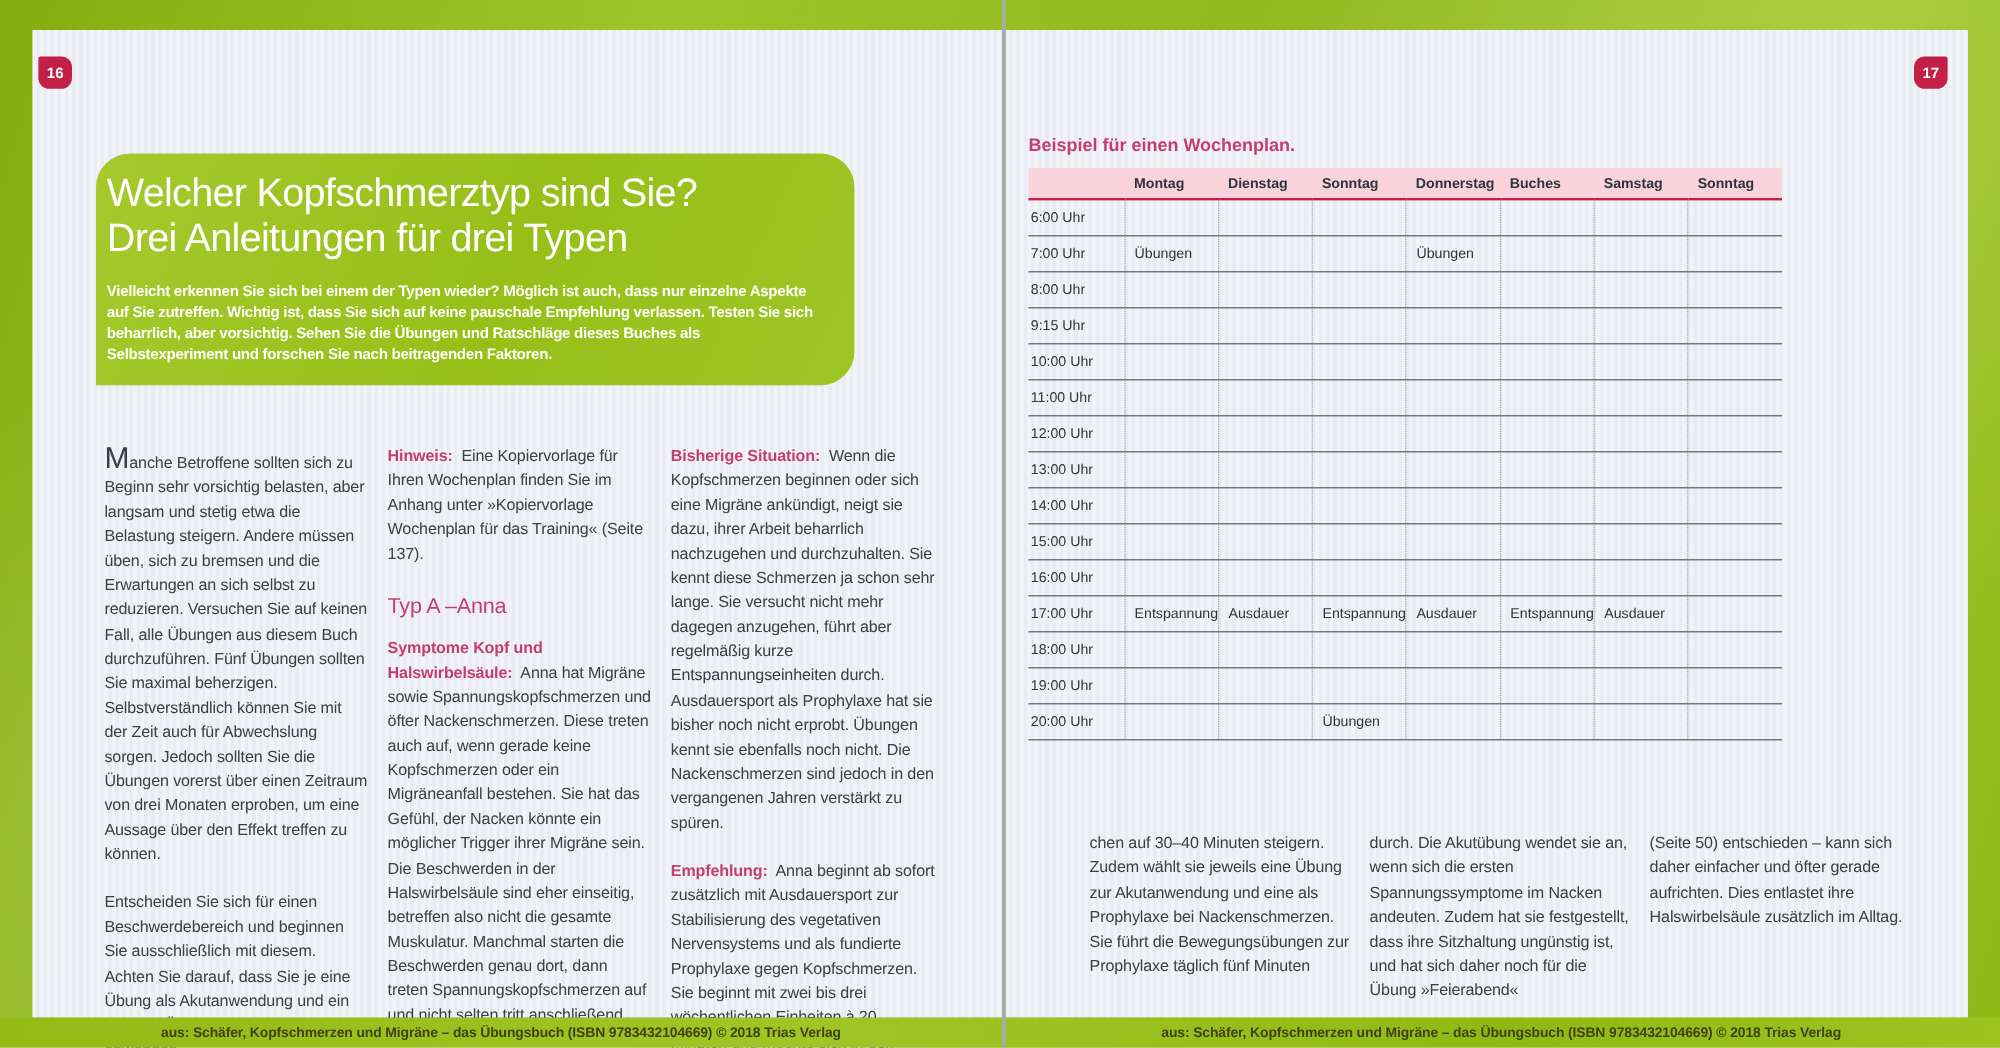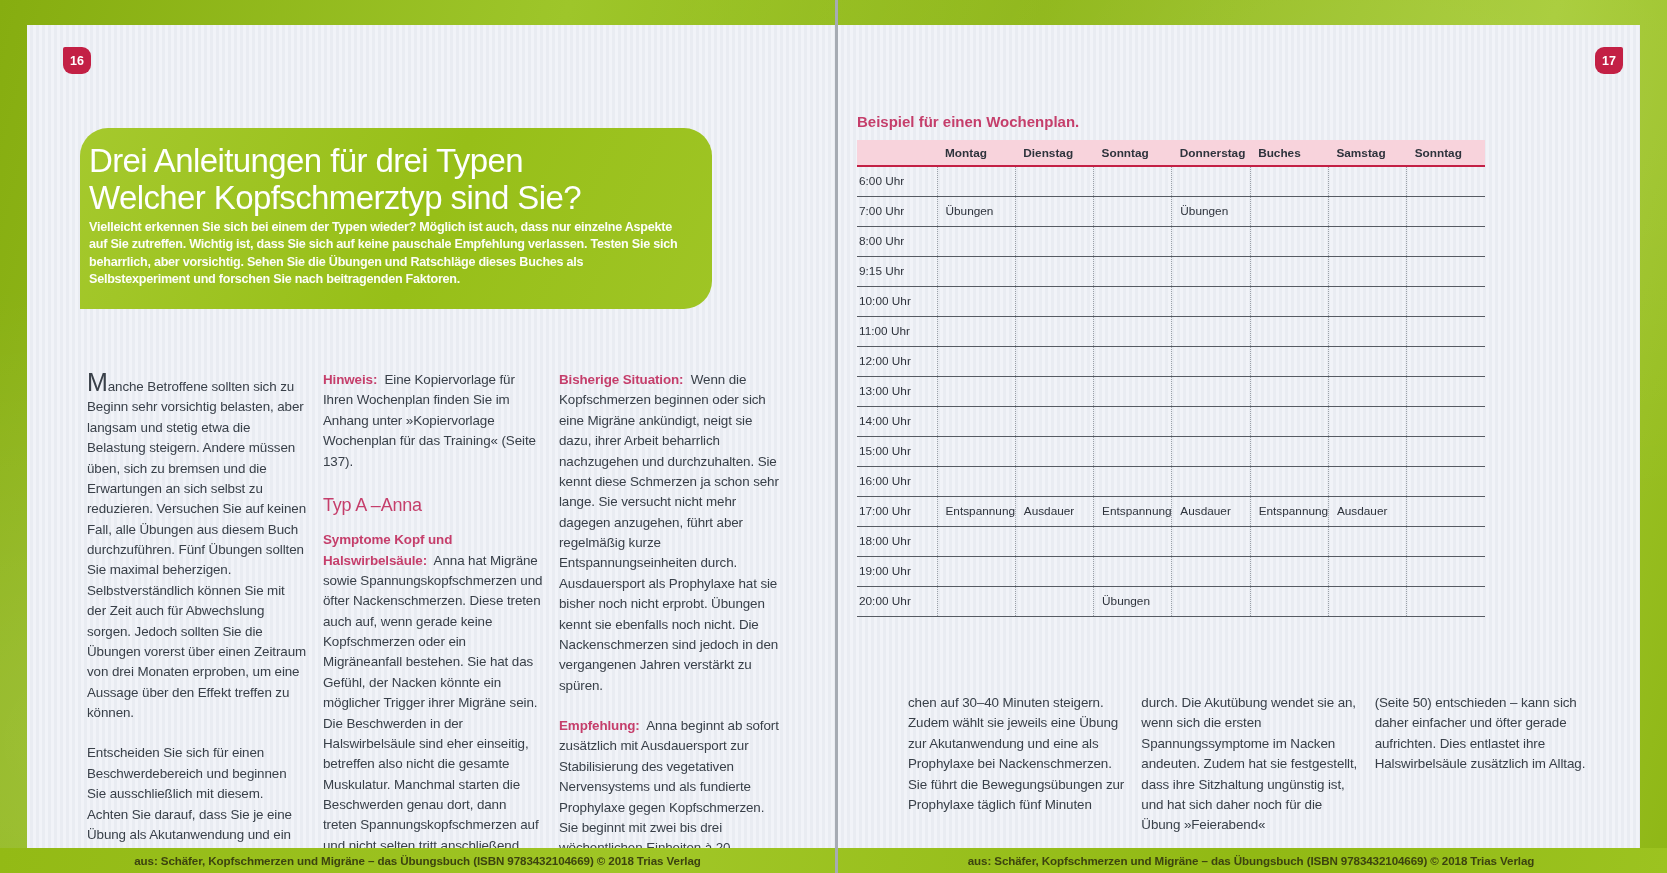--- a/index.html
+++ b/index.html
@@ -28,32 +28,32 @@
     font-size:11.6px; font-weight:700; color:#3c430f; text-align:center; letter-spacing:-0.1px;
   }
   .footer-text.ft-left  { left:0;     width:835px; }
   .footer-text.ft-right { left:835px; width:832px; }
 
   .badge {
     position:absolute; width:28px; height:27px; background:#c32045; color:#fff;
     font-size:12.5px; font-weight:700; display:flex; align-items:center; justify-content:center;
     z-index:3;
   }
-  .badge-left  { left:36px;  top:22px; border-radius:2px 9px 9px 9px; }
+  .badge-left  { left:5px;  top:22px; border-radius:2px 9px 9px 9px; }
   .badge-right { left:757px; top:22px; border-radius:9px 2px 9px 9px; }
 
   .chapter-header {
     position:absolute; left:53px; top:103px; width:632px; min-height:181px;
     background:linear-gradient(115deg,#a5c92d,#97bf18 55%,#9fc525);
     border-radius:28px 28px 28px 0;
     padding:14px 30px 16px 9px; color:#fff;
   }
   .chapter-title { font-size:33px; font-weight:400; line-height:1.13; letter-spacing:-0.6px; }
   .chapter-intro {
-    margin-top:2px; width:598px; font-size:12.6px; font-weight:700;
+    margin-top:18px; width:598px; font-size:12.6px; font-weight:700;
     line-height:1.4; letter-spacing:-0.25px; color:#fdfef8;
   }
 
   .cols {
     position:absolute; display:grid; grid-template-columns:1fr 1fr 1fr; column-gap:16px;
     font-size:13.4px; line-height:1.52; color:#394049; letter-spacing:-0.1px;
   }
   .cols-left  { left:60px; top:345px; width:692px; }
   .cols-right { left:70px; top:668px; width:684px; }
   .para { margin-bottom:20px; }
@@ -83,22 +83,22 @@
   }
 </style>
 </head>
 <body>
 
 <div class="page page-left">
   <div class="badge badge-left">16</div>
 
   <div class="chapter-header">
     <div class="chapter-title">
+      <div>Welcher Kopfschmerztyp sind Sie?</div>
       <div>Drei Anleitungen für drei Typen</div>
-      <div>Welcher Kopfschmerztyp sind Sie?</div>
     </div>
     <div class="chapter-intro">Vielleicht erkennen Sie sich bei einem der Typen wieder? Möglich ist auch, dass nur einzelne Aspekte auf Sie zutreffen. Wichtig ist, dass Sie sich auf keine pauschale Empfehlung verlassen. Testen Sie sich beharrlich, aber vorsichtig. Sehen Sie die Übungen und Ratschläge dieses Buches als Selbstexperiment und forschen Sie nach beitragenden Faktoren.</div>
   </div>
 
   <div class="cols cols-left">
     <div>
       <div class="para"><span class="dropcap">M</span><span>anche Betroffene sollten sich zu Beginn sehr vorsichtig belasten, aber langsam und stetig etwa die Belastung steigern. Andere müssen üben, sich zu bremsen und die Erwartungen an sich selbst zu reduzieren. Versuchen Sie auf keinen Fall, alle Übungen aus diesem Buch durchzuführen. Fünf Übungen sollten Sie maximal beherzigen. Selbstverständlich können Sie mit der Zeit auch für Abwechslung sorgen. Jedoch sollten Sie die Übungen vorerst über einen Zeitraum von drei Monaten erproben, um eine Aussage über den Effekt treffen zu können.</span></div>
       <div class="para">Entscheiden Sie sich für einen Beschwerdebereich und beginnen Sie ausschließlich mit diesem. Achten Sie darauf, dass Sie je eine Übung als Akutanwendung und ein bis zwei Übungen als Prophylaxe anwenden.</div>
     </div>
     <div>

